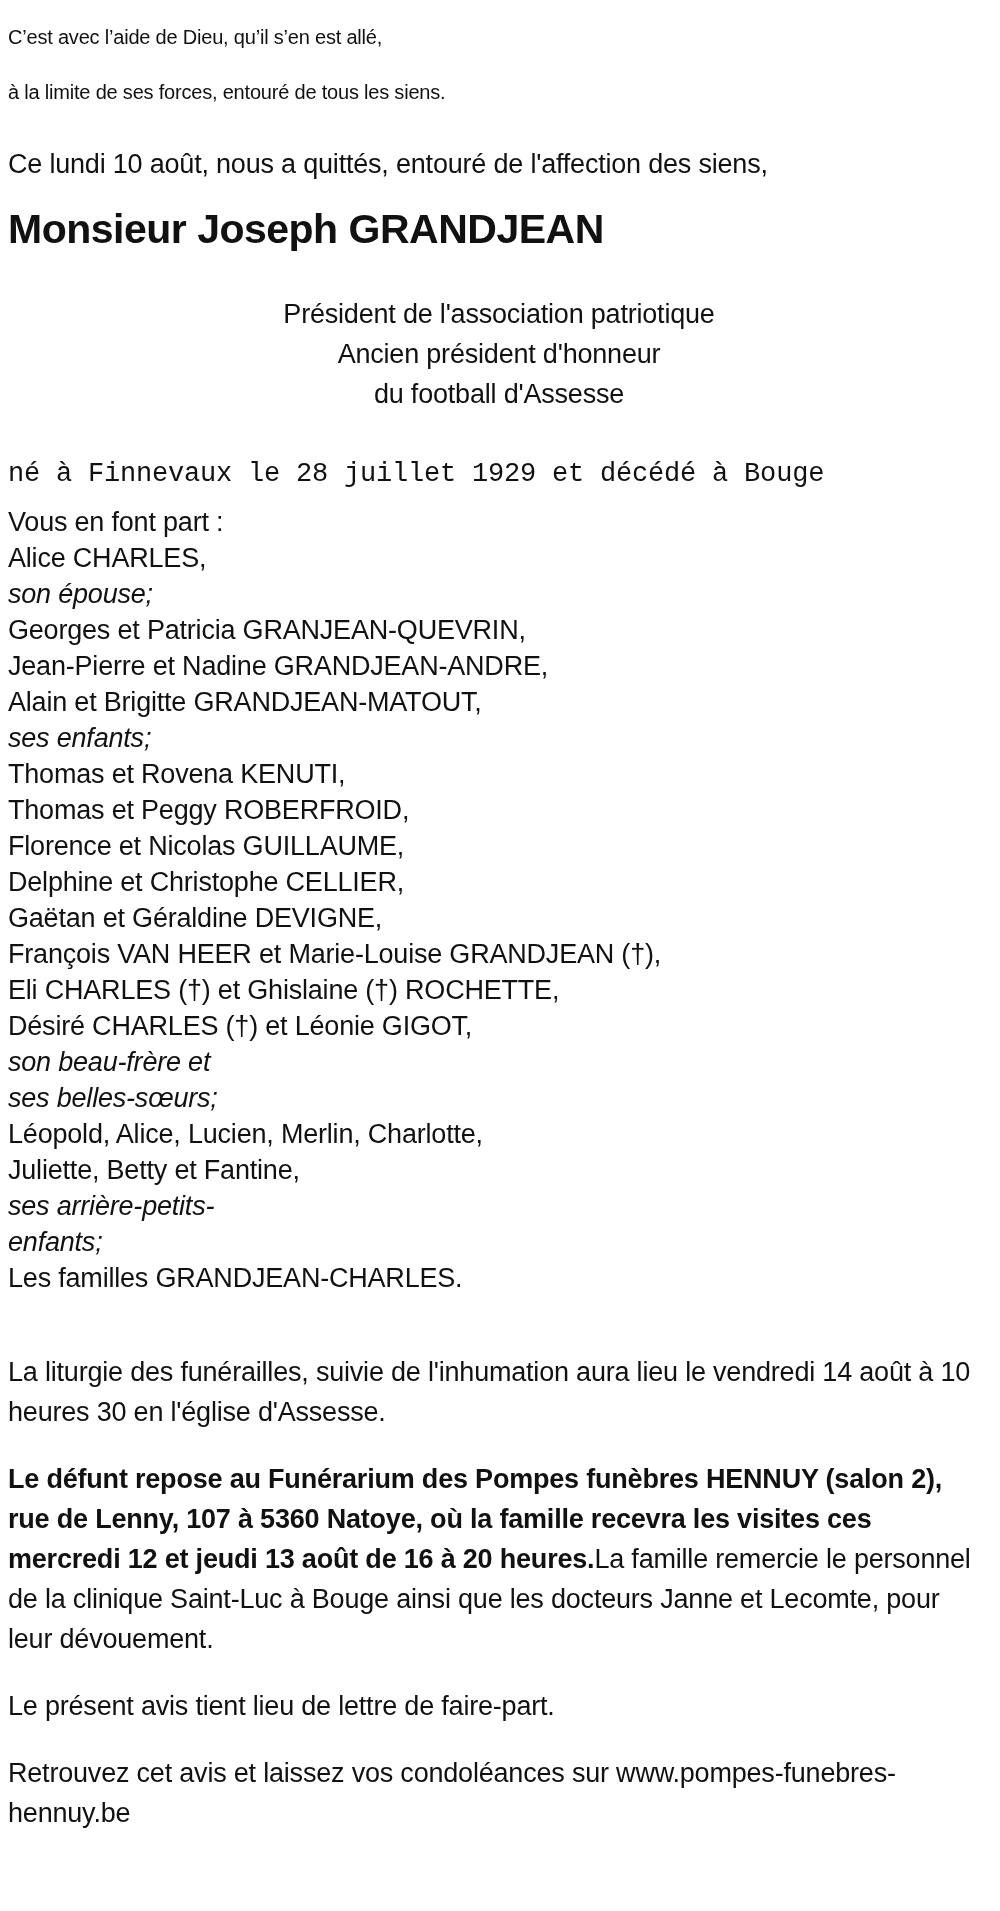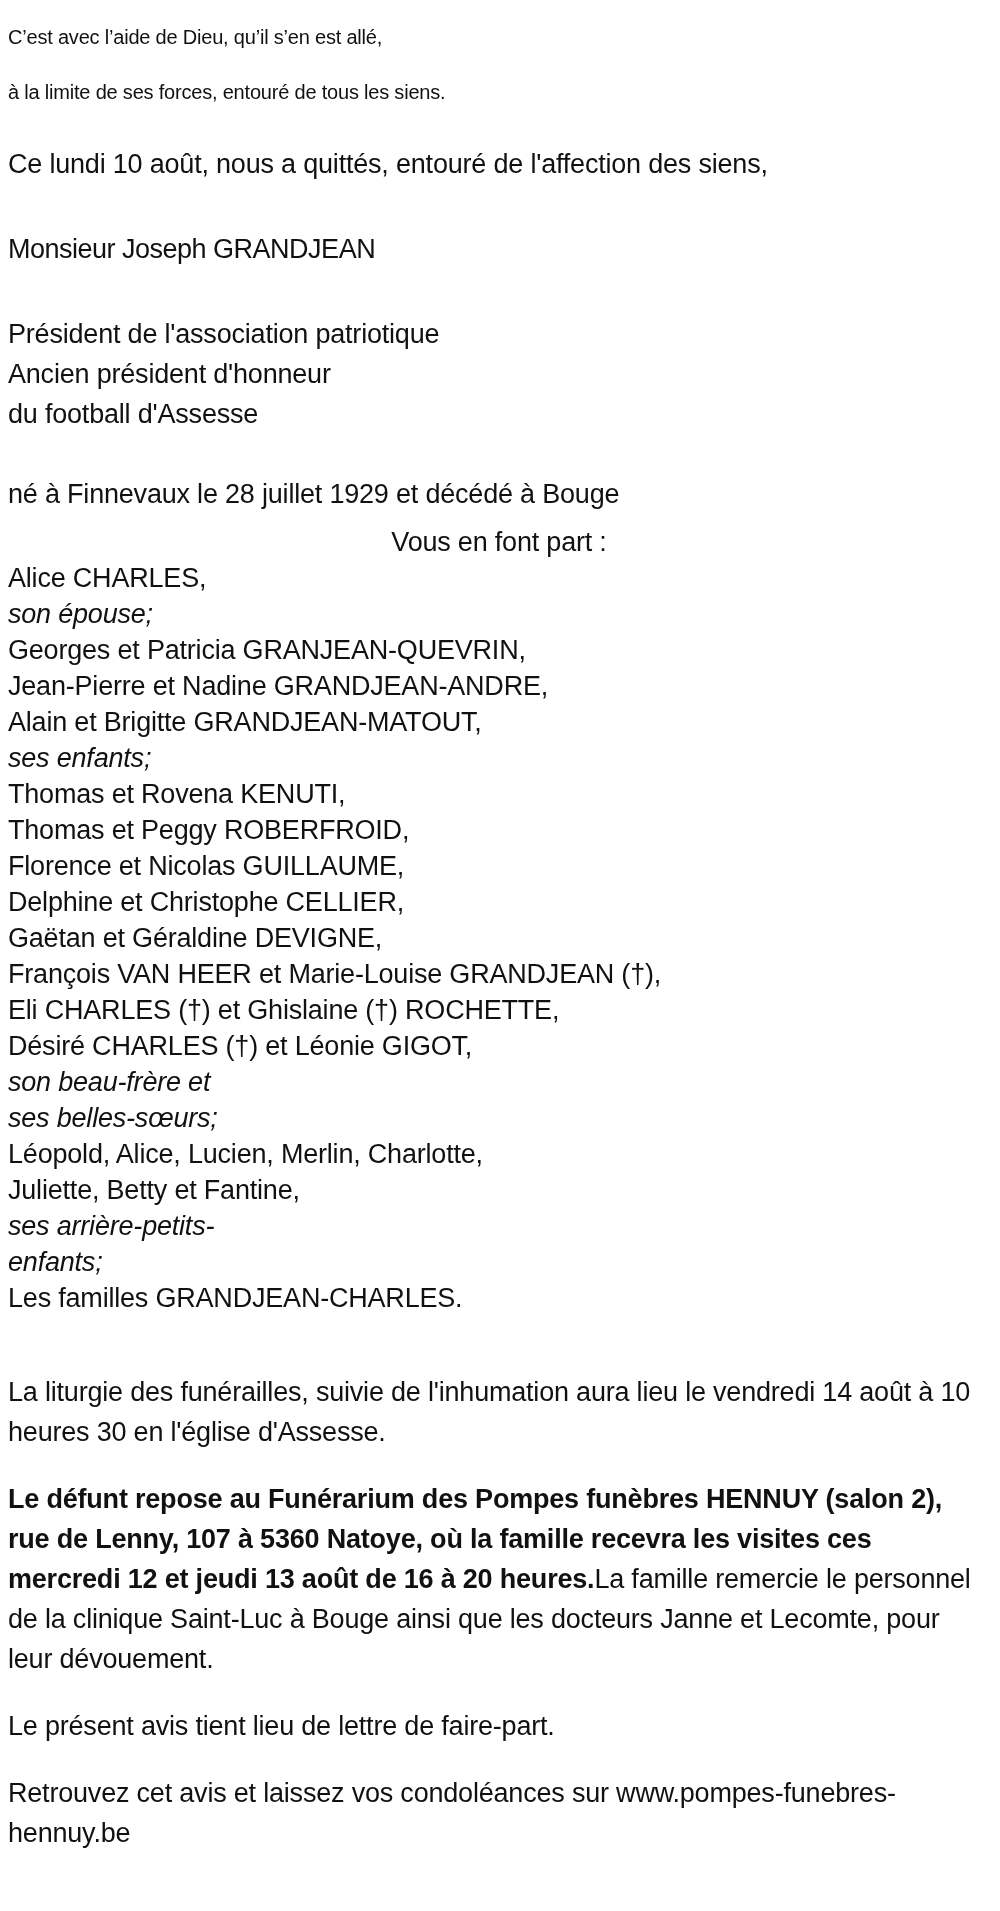--- a/index.html
+++ b/index.html
@@ -26,51 +26,52 @@
     white-space: nowrap;
     margin-top: 8px;
   }
   .date-line {
     margin-top: 28px;
     font-size: 27px;
     line-height: 40px;
     white-space: nowrap;
   }
   .deceased-name {
-    margin-top: 40px;
-    font-size: 27px;
-    font-weight: 400;
+    margin-top: 20px;
+    font-size: 41px;
+    font-weight: 700;
     line-height: 50px;
     letter-spacing: -0.5px;
     white-space: nowrap;
   }
   .titles {
     margin-top: 40px;
     font-size: 27px;
   }
   .titles div {
     line-height: 40px;
     white-space: nowrap;
+    text-align: center;
   }
   .birth-line {
     margin-top: 40px;
     font-size: 27px;
     line-height: 40px;
     white-space: nowrap;
+    font-family: Liberation Mono, monospace;
   }
   .relations-area {
     margin-top: 10px;
     font-size: 27px;
   }
   .relations-area div {
     line-height: 36px;
   }
   .announce-intro {
     white-space: nowrap;
-    text-align: center;
   }
   .name-line {
     white-space: nowrap;
   }
   .label-line {
     font-style: italic;
   }
   .families-line {
     line-height: 36px;
     font-size: 27px;

